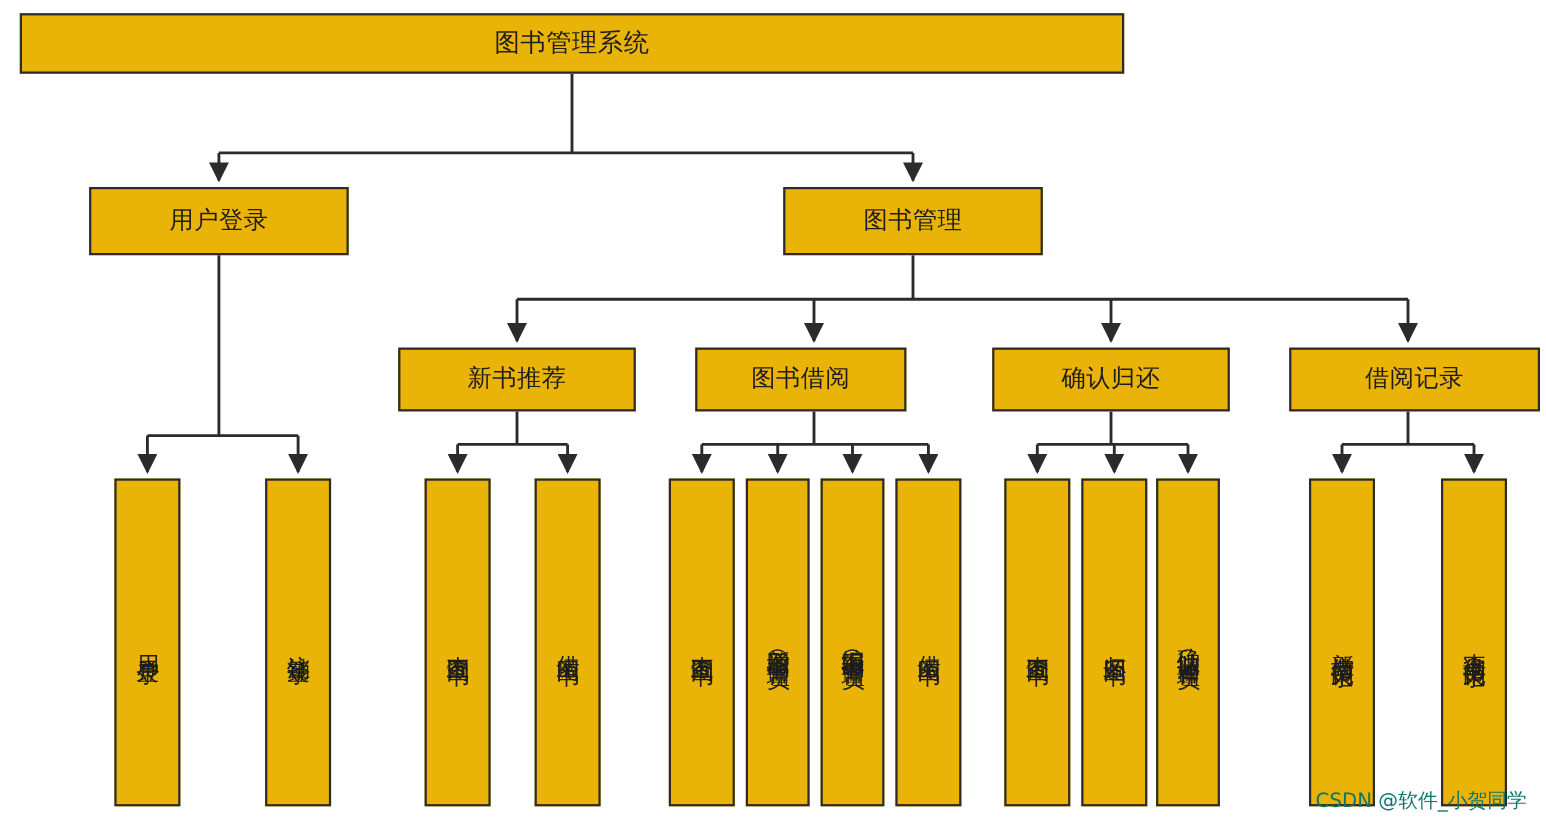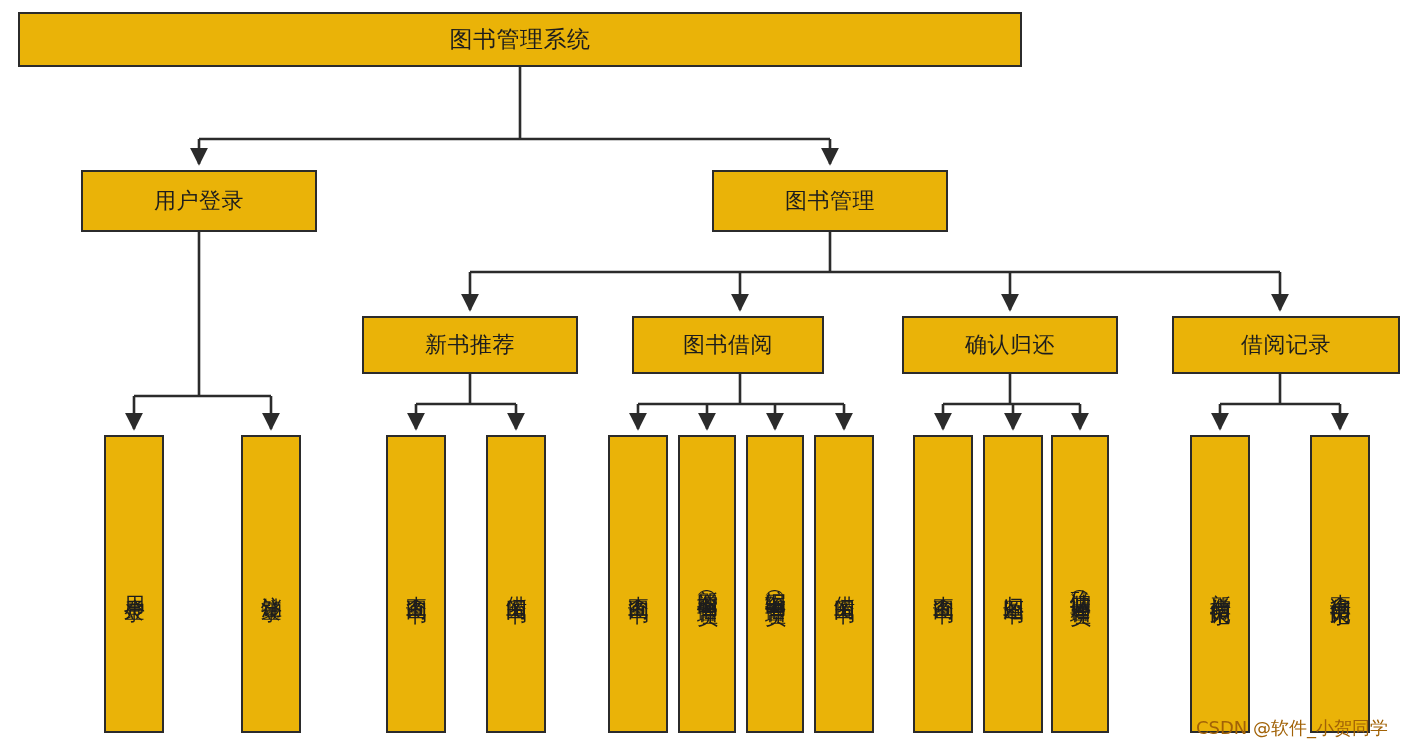--- a/index.html
+++ b/index.html
@@ -58,21 +58,21 @@
   .node.vert .label {
     writing-mode: vertical-rl;
     text-orientation: upright;
     font-size: 21px;
     letter-spacing: 2.5px;
     line-height: 1;
   }
   .watermark {
     position: absolute;
     font-size: 18px;
-    color: #a16207;
+    color: #0f766e;
     white-space: nowrap;
     z-index: 5;
     font-family: "DejaVu Sans", "Liberation Sans", sans-serif;
   }
 </style>
 </head>
 <body>
 
 <div id="canvas">
 

